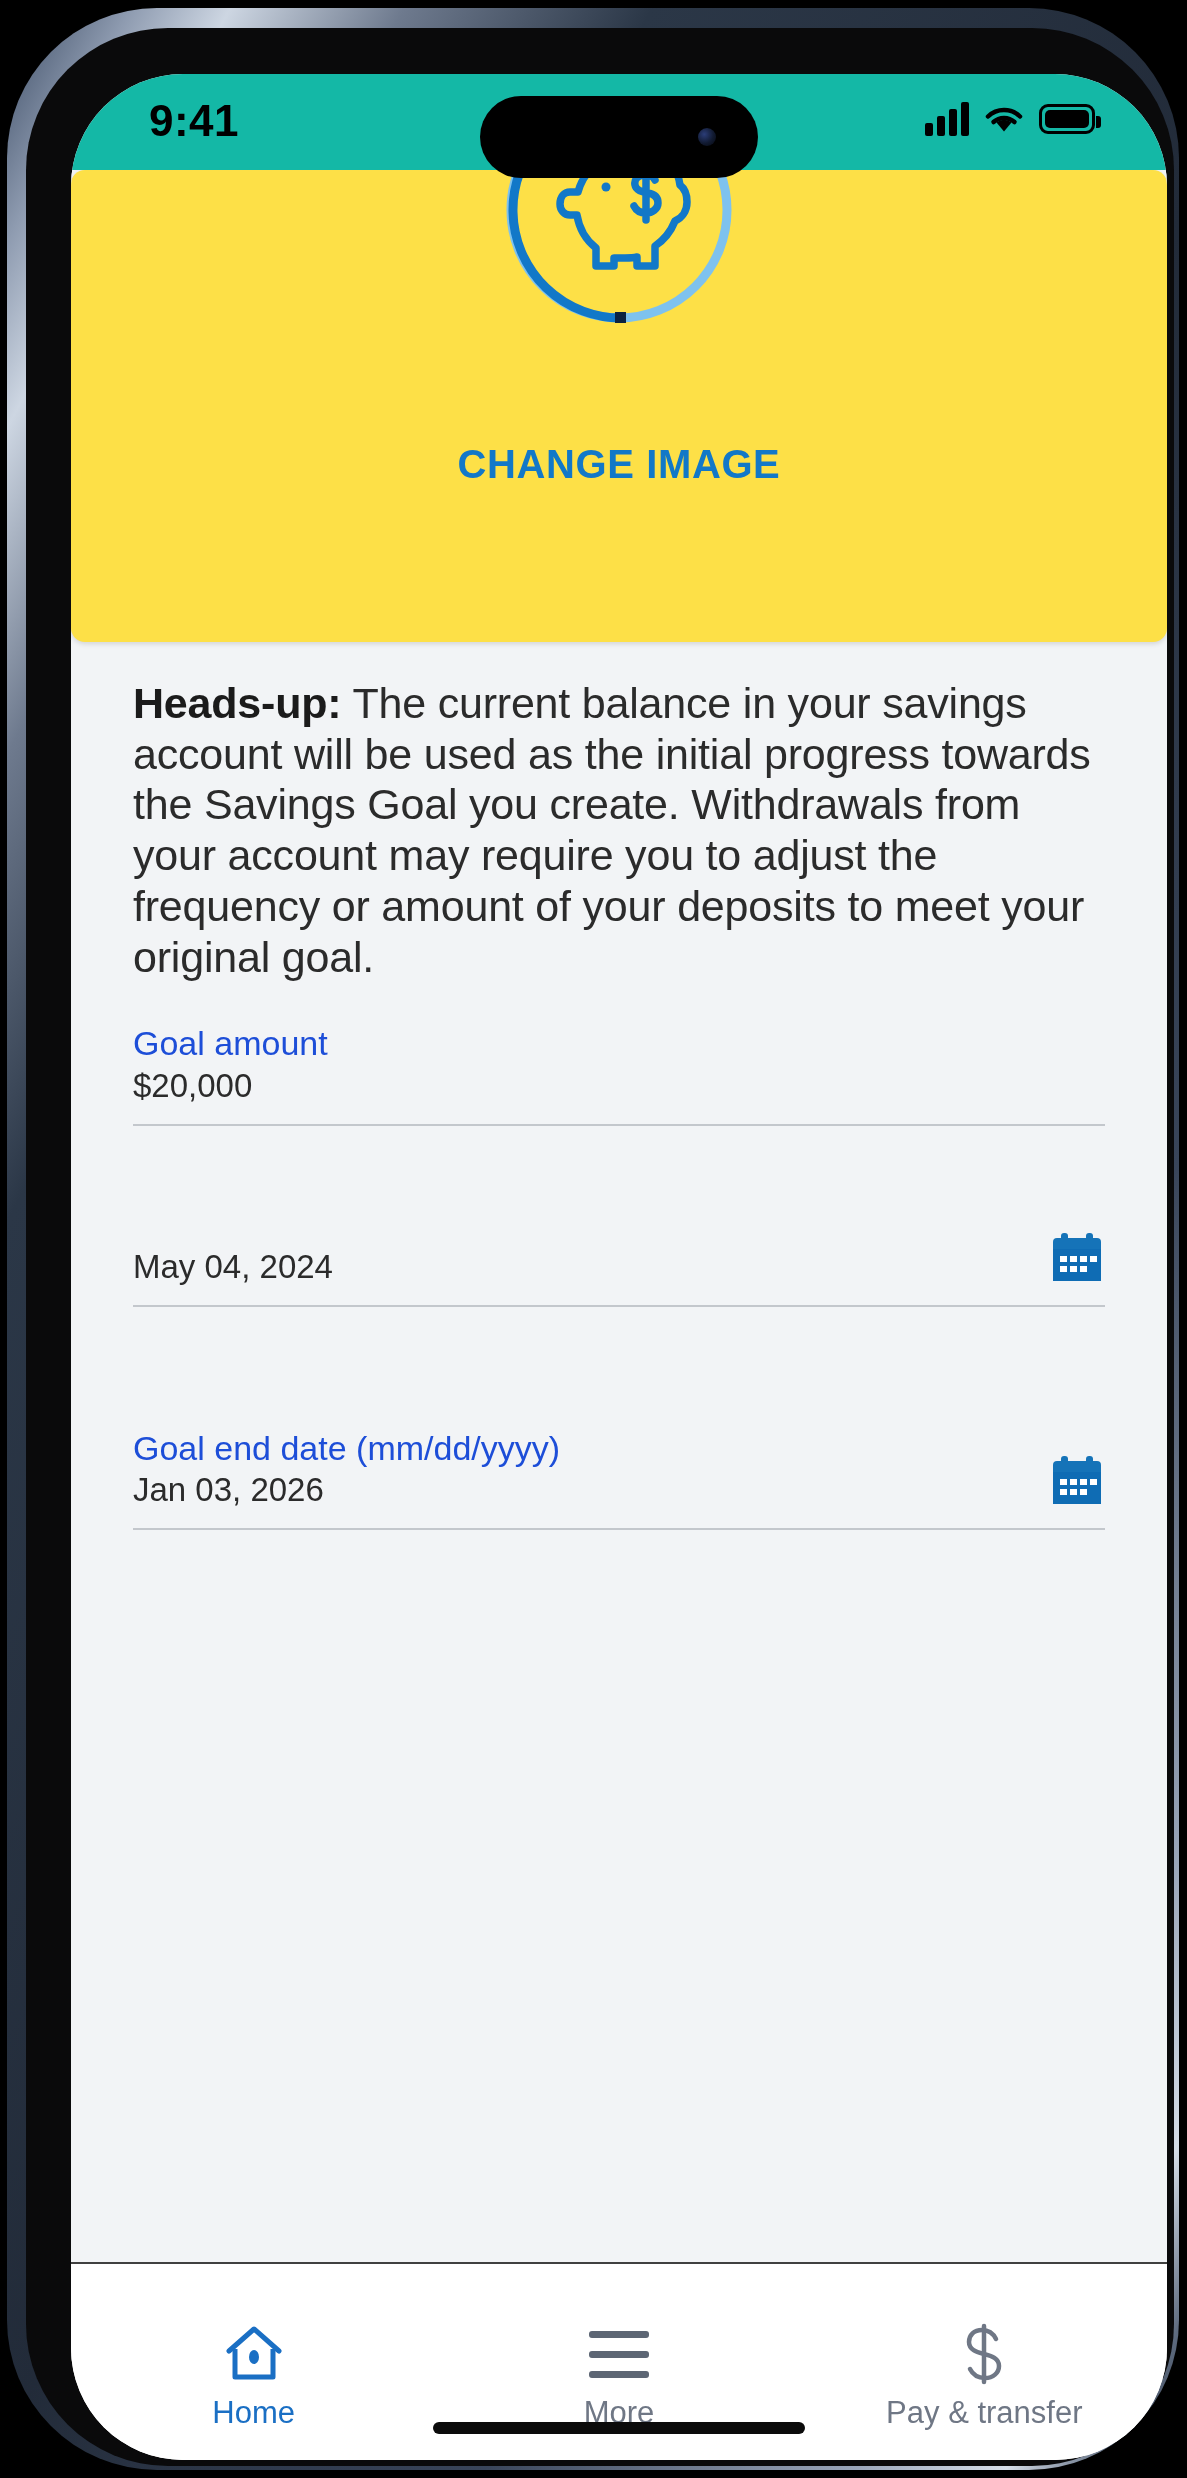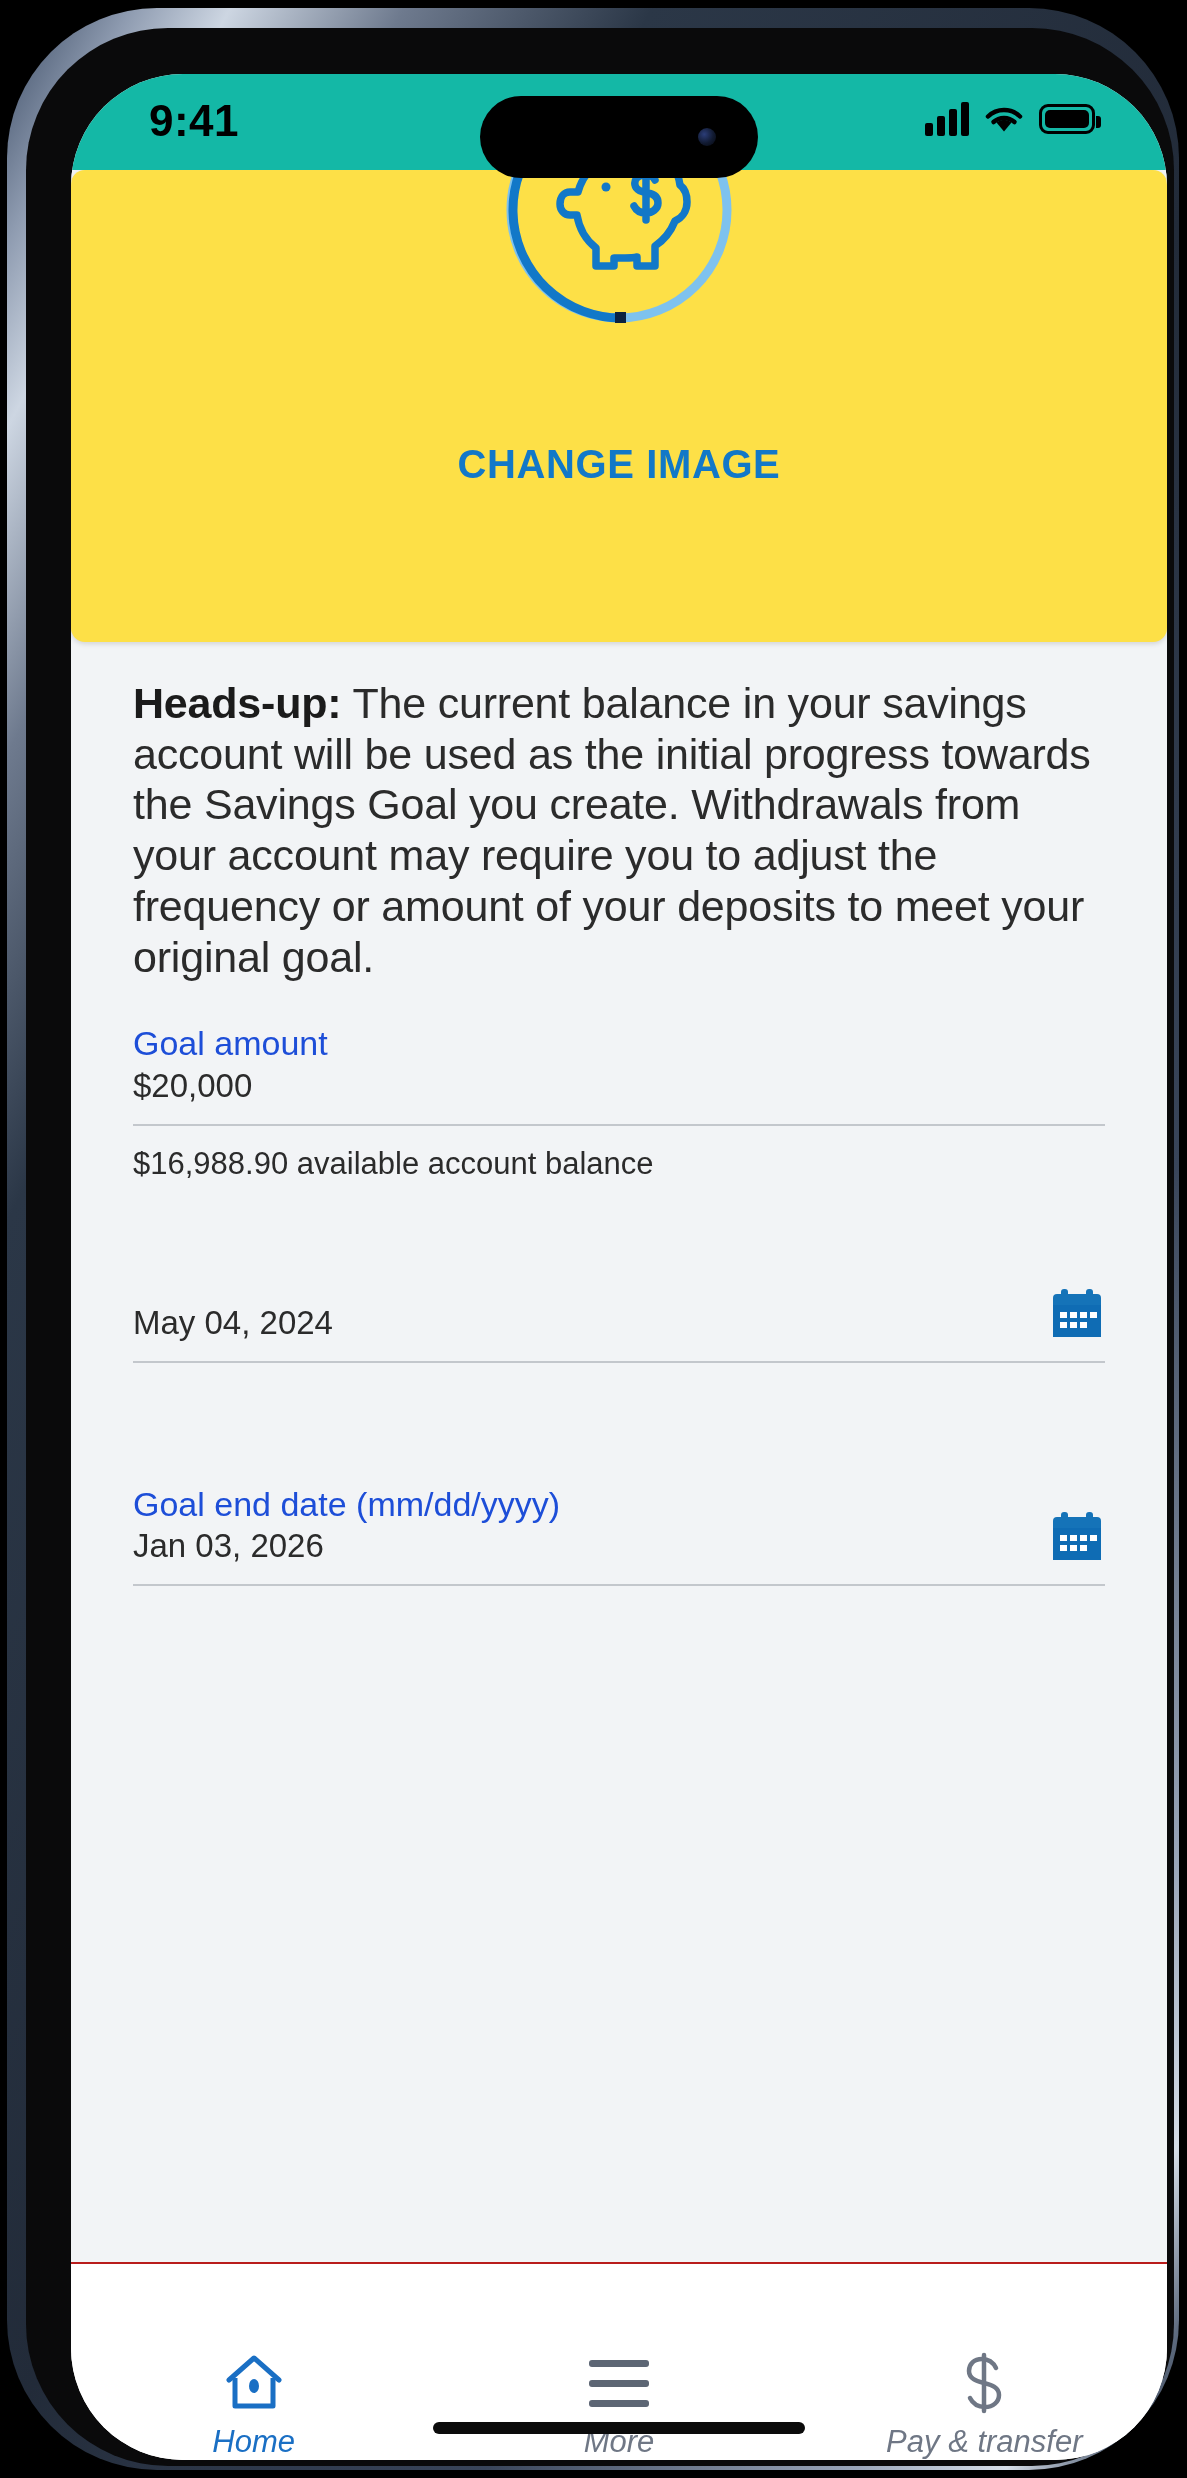--- a/index.html
+++ b/index.html
@@ -125,22 +125,22 @@
   }
   .cal-icon {
     position: absolute; right: 2px; bottom: 24px;
     width: 52px; height: 50px;
   }
   .spacer-lg { height: 80px; }
 
   
   .tabbar {
     position: absolute; left: 0; bottom: 0; width: 1096px; height: 198px;
-    background: #fff; border-top: 2px solid #b91c1c;
-    display: flex; align-items: flex-end; z-index: 5; font-style: italic;
+    background: #fff; border-top: 2px solid #404040;
+    display: flex; align-items: center; z-index: 5;
   }
   .tab {
     flex: 1; display: flex; flex-direction: column;
     align-items: center; padding-top: 28px;
   }
   .tab-icon { height: 66px; display: flex; align-items: center; justify-content: center; }
   .tab-label { font-size: 31px; margin-top: 8px; }
   .tab-label.active { color: #1a6fc4; }
   .tab-label.inactive { color: #6f7785; }
   .hamburger i {
@@ -211,21 +211,20 @@
 
           <div class="form">
             <p class="headsup">
               <b>Heads-up:</b><span> The current balance in your savings account will be used as the initial progress towards the Savings Goal you create. Withdrawals from your account may require you to adjust the frequency or amount of your deposits to meet your original goal.</span>
             </p>
 
             <div class="field">
               <div class="field-label">Goal amount</div>
               <div class="field-value">$20,000</div>
               <div class="field-rule"></div>
-              <div class="helper">$16,988.90 available account balance</div>
             </div>
 
             <div class="spacer-lg"></div>
 
             <div class="field">
               <div class="field-value">May 04, 2024</div>
               <svg class="cal-icon" viewBox="0 0 52 50">
                 <rect x="10" y="0" width="7" height="9" rx="3" fill="#1573b8"></rect>
                 <rect x="35" y="0" width="7" height="9" rx="3" fill="#1573b8"></rect>
                 <rect x="2" y="5" width="48" height="43" rx="4" fill="#1573b8"></rect>

